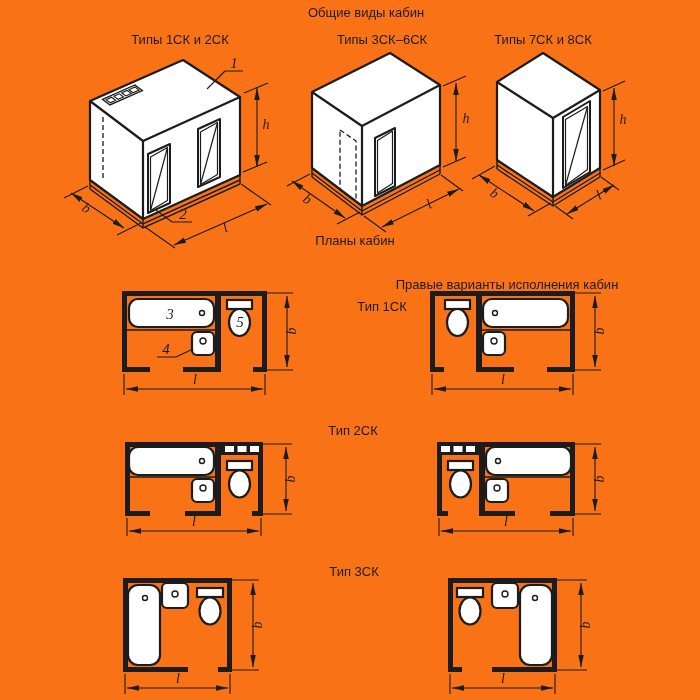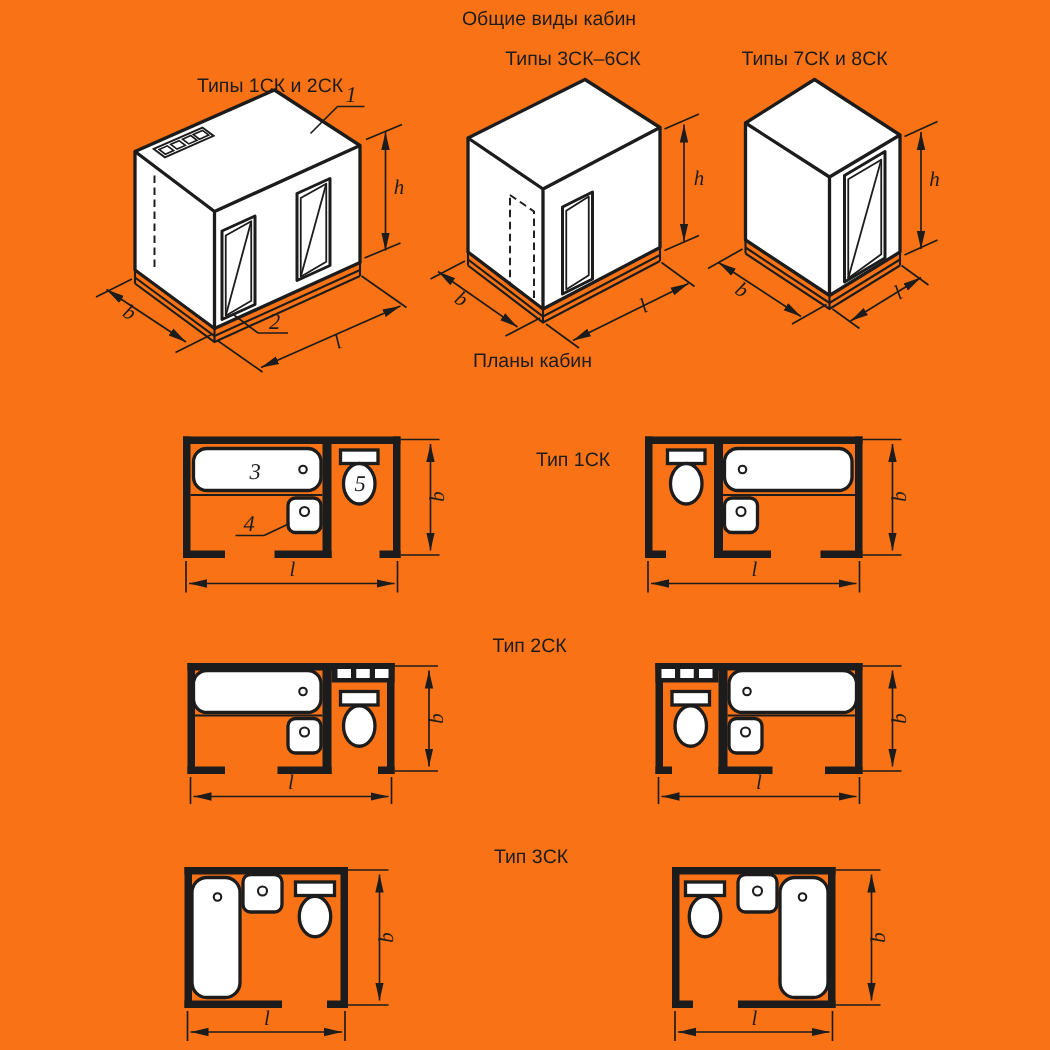--- a/index.html
+++ b/index.html
@@ -21,24 +21,25 @@
   .dash{fill:none;stroke:#1c1c1c;stroke-width:1.3;stroke-dasharray:5 3;}
   .dimt{font:italic 14px "Liberation Serif",serif;fill:#1c1c1c;text-anchor:middle;}
   .co{font:italic 15px "Liberation Serif",serif;fill:#1c1c1c;text-anchor:middle;}
 </style>
 </head>
 <body>
 
 <div class="canvas">
 
   <div class="lbl" style="left:366px;top:12px;">Общие виды кабин</div>
-  <div class="lbl" style="left:180px;top:39px;margin-top:18px;">Типы 1СК и 2СК</div>
+  <div class="lbl" style="left:180px;top:39px;">Типы 1СК и 2СК</div>
   <div class="lbl" style="left:382px;top:39px;">Типы 3СК–6СК</div>
   <div class="lbl" style="left:543px;top:39px;">Типы 7СК и 8СК</div>
   <div class="lbl" style="left:355px;top:240px;">Планы кабин</div>
+  <div class="lbl" style="left:507px;top:284px;">Правые варианты исполнения кабин</div>
   <div class="lbl" style="left:355px;top:306px;margin-left:27px;">Тип 1СК</div>
   <div class="lbl" style="left:353px;top:430px;">Тип 2СК</div>
   <div class="lbl" style="left:354px;top:571px;">Тип 3СК</div>
 
   <svg width="700" height="700" viewBox="0 0 700 700">
     <defs>
       <marker id="ar" viewBox="0 0 12 8" refX="12" refY="4" markerWidth="12" markerHeight="8" orient="auto-start-reverse" markerUnits="userSpaceOnUse">
         <path d="M12,4 L0,1.2 L0,6.8 Z" fill="#1c1c1c"></path>
       </marker>
 

